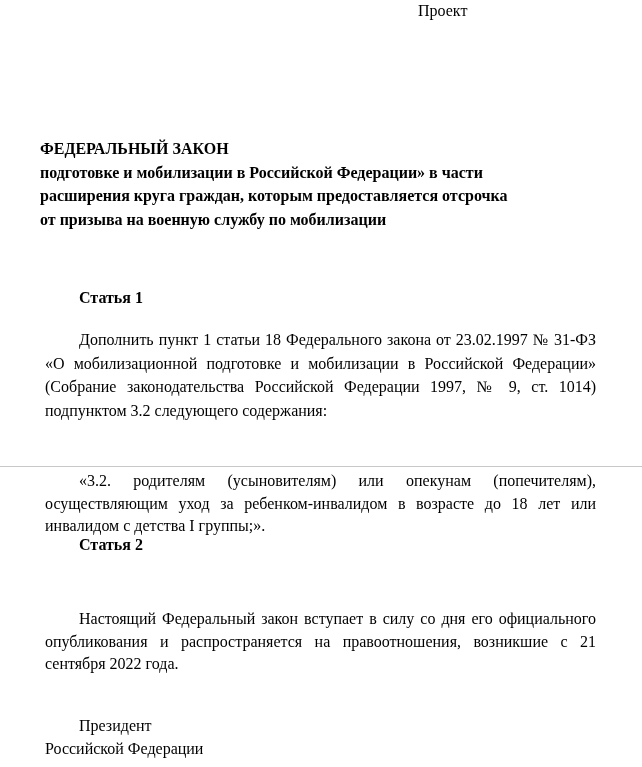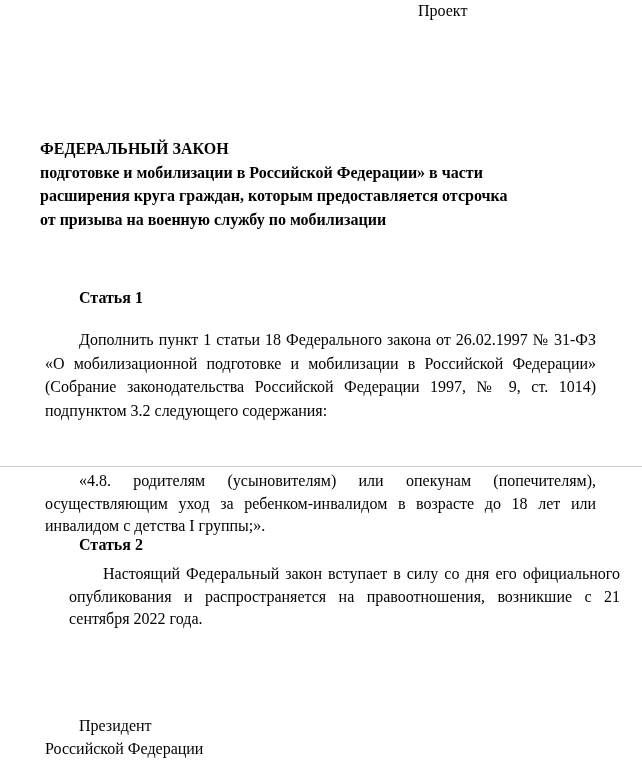--- a/index.html
+++ b/index.html
@@ -30,24 +30,24 @@
 
 <div class="abs title-block">
   <div>ФЕДЕРАЛЬНЫЙ ЗАКОН</div>
   <div>подготовке и мобилизации в Российской Федерации» в части</div>
   <div>расширения круга граждан, которым предоставляется отсрочка</div>
   <div>от призыва на военную службу по мобилизации</div>
 </div>
 
 <div class="abs article-head" style="left:79px; top:289px;text-align:center;">Статья 1</div>
 
-<div class="abs para" style="top:328px;">Дополнить пункт 1 статьи 18 Федерального закона от 26.02.1997 № 31-ФЗ «О мобилизационной подготовке и мобилизации в Российской Федерации» (Собрание законодательства Российской Федерации 1997, № 9, ст. 1014) подпунктом 3.2 следующего содержания:</div>
+<div class="abs para" style="top:328px;">Дополнить пункт 1 статьи 18 Федерального закона от 23.02.1997 № 31-ФЗ «О мобилизационной подготовке и мобилизации в Российской Федерации» (Собрание законодательства Российской Федерации 1997, № 9, ст. 1014) подпунктом 3.2 следующего содержания:</div>
 
 <div class="abs divider"></div>
 
-<div class="abs para tight" style="top:470px;">«4.8. родителям (усыновителям) или опекунам (попечителям), осуществляющим уход за ребенком-инвалидом в возрасте до 18 лет или инвалидом с детства I группы;».</div>
+<div class="abs para tight" style="top:470px;">«3.2. родителям (усыновителям) или опекунам (попечителям), осуществляющим уход за ребенком-инвалидом в возрасте до 18 лет или инвалидом с детства I группы;».</div>
 
 <div class="abs article-head" style="left:79px; top:536px;">Статья 2</div>
 
-<div class="abs para tight" style="top:563px;margin-left:24px;">Настоящий Федеральный закон вступает в силу со дня его официального опубликования и распространяется на правоотношения, возникшие с 21 сентября 2022 года.</div>
+<div class="abs para tight" style="top:608px;">Настоящий Федеральный закон вступает в силу со дня его официального опубликования и распространяется на правоотношения, возникшие с 21 сентября 2022 года.</div>
 
 <div class="abs sig" style="left:79px; top:714px;">Президент</div>
 <div class="abs sig" style="left:45px; top:737px;">Российской Федерации</div>
 
 </body></html>

